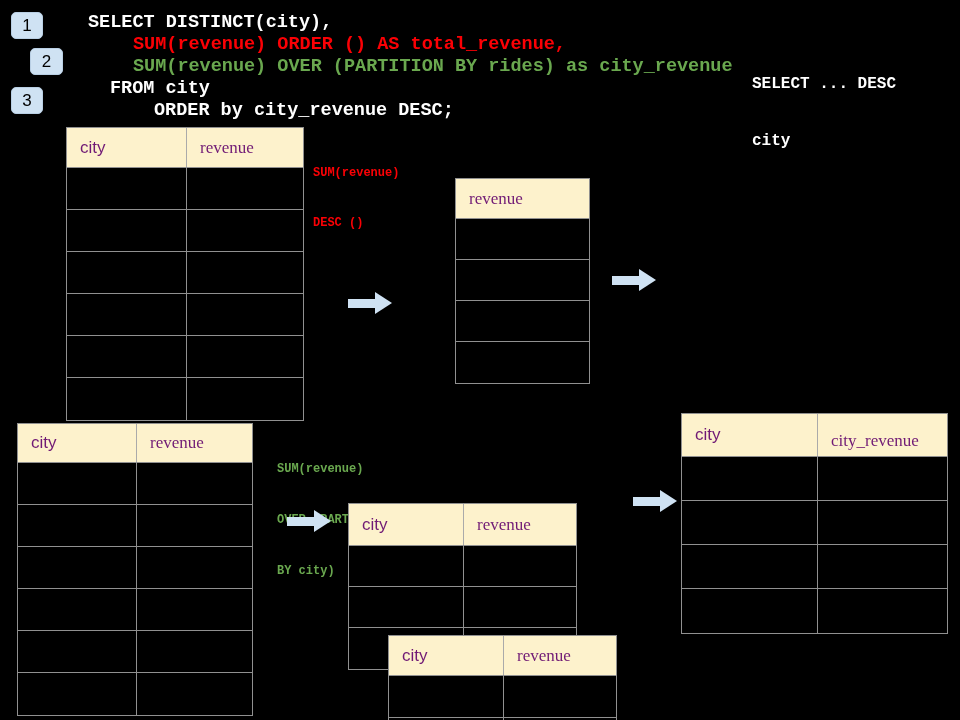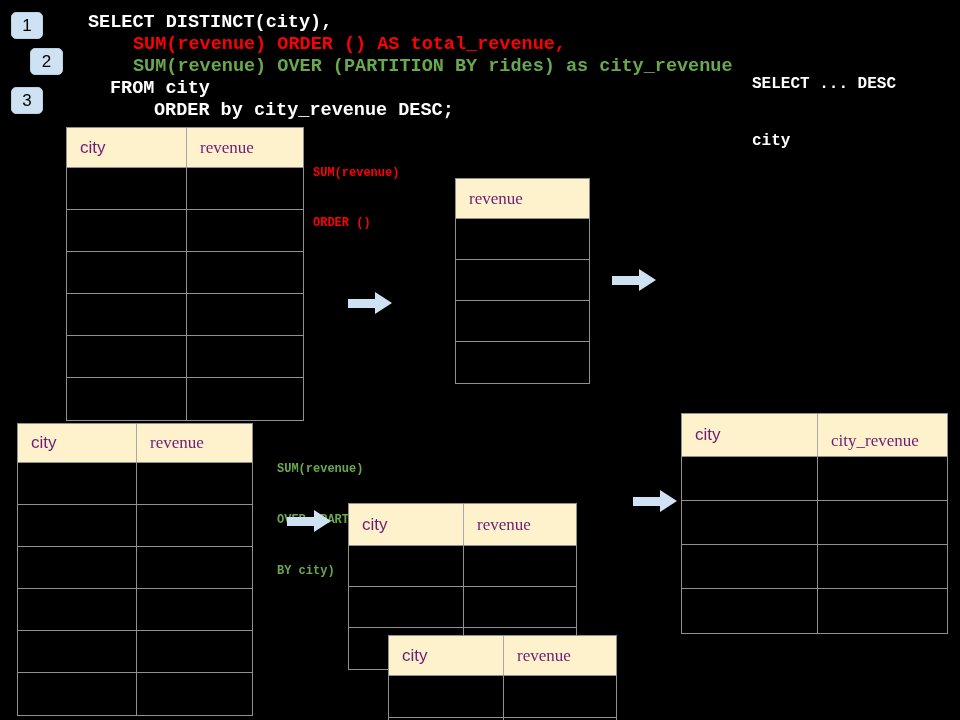--- a/index.html
+++ b/index.html
@@ -126,21 +126,21 @@
 <div class="code purple" style="left:110px;top:78px;">FROM city</div>
 <div class="code purple" style="left:110px;top:100px;margin-left:44px;">ORDER by city_revenue DESC;</div>
 
 <div class="code small purple" style="left:752px;top:37px;">
   <div>SELECT ... DESC</div>
   <div>city</div>
 </div>
 
 <div class="ann red" style="left:313px;top:138px;">
   <div>SUM(revenue)</div>
-  <div>ORDER ()</div>
+  <div>DESC ()</div>
 </div>
 
 <div class="ann g green" style="left:277px;top:434px;">
   <div>SUM(revenue)</div>
   <div>OVER (PARTITION</div>
   <div>BY city)</div>
 </div>
 
 <div class="table t1">
   <div class="thead">

